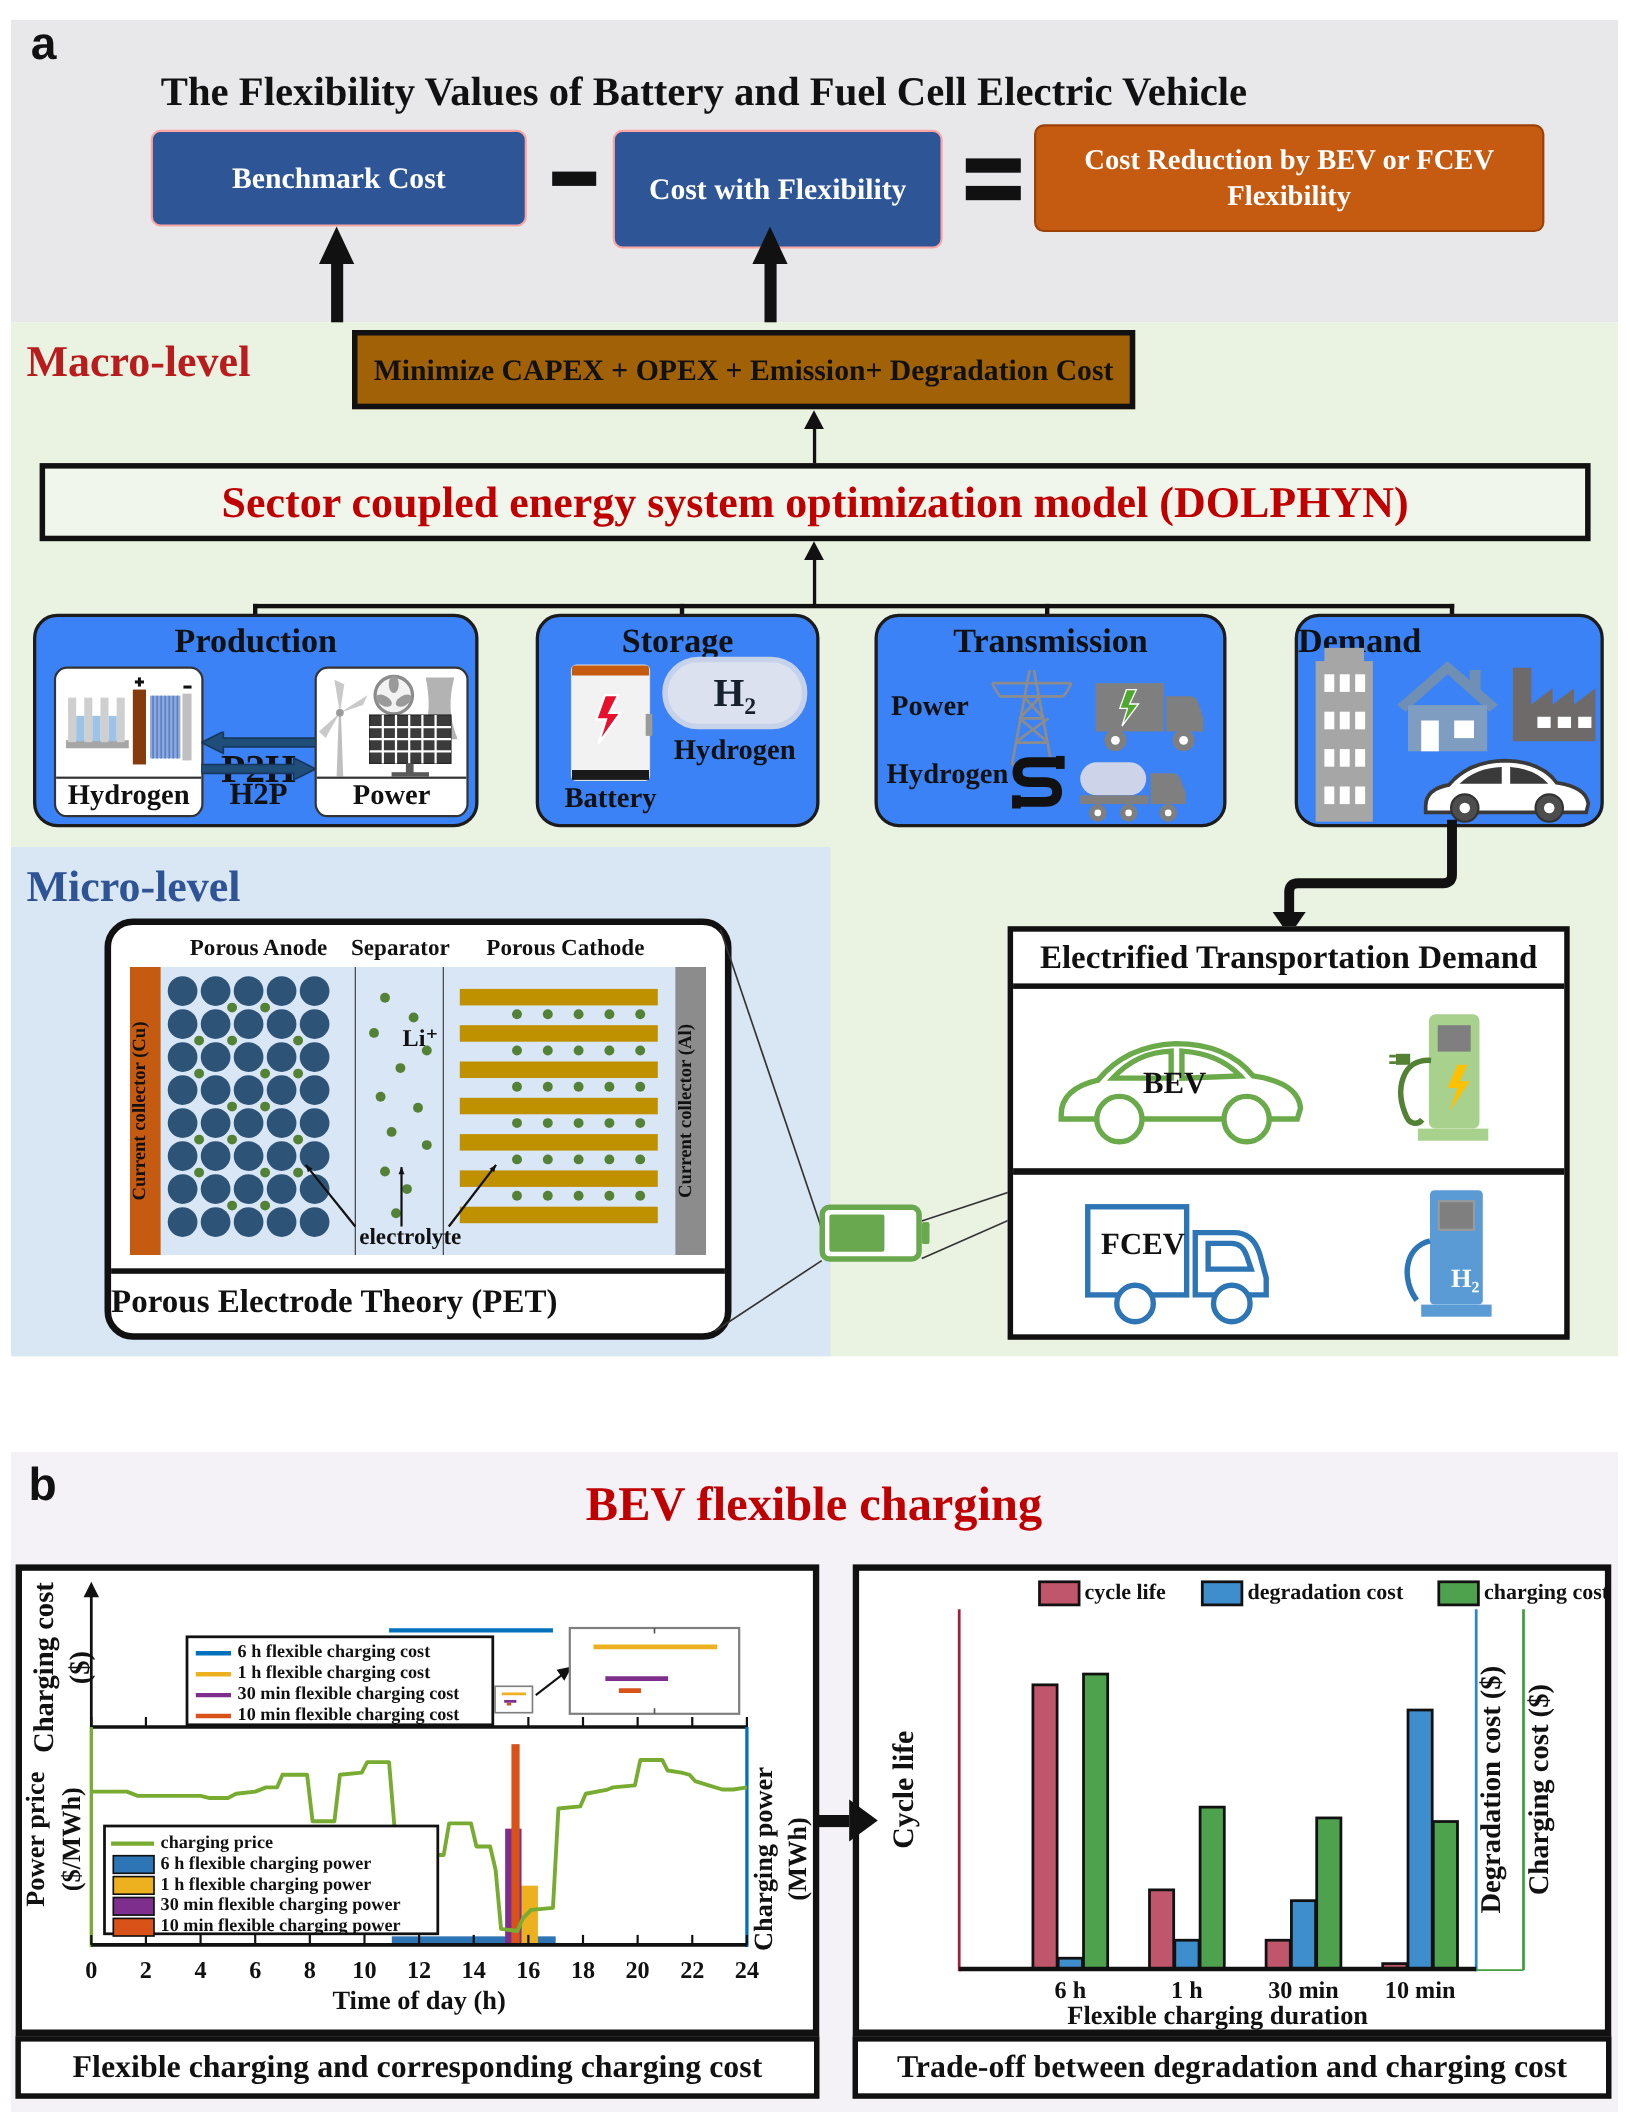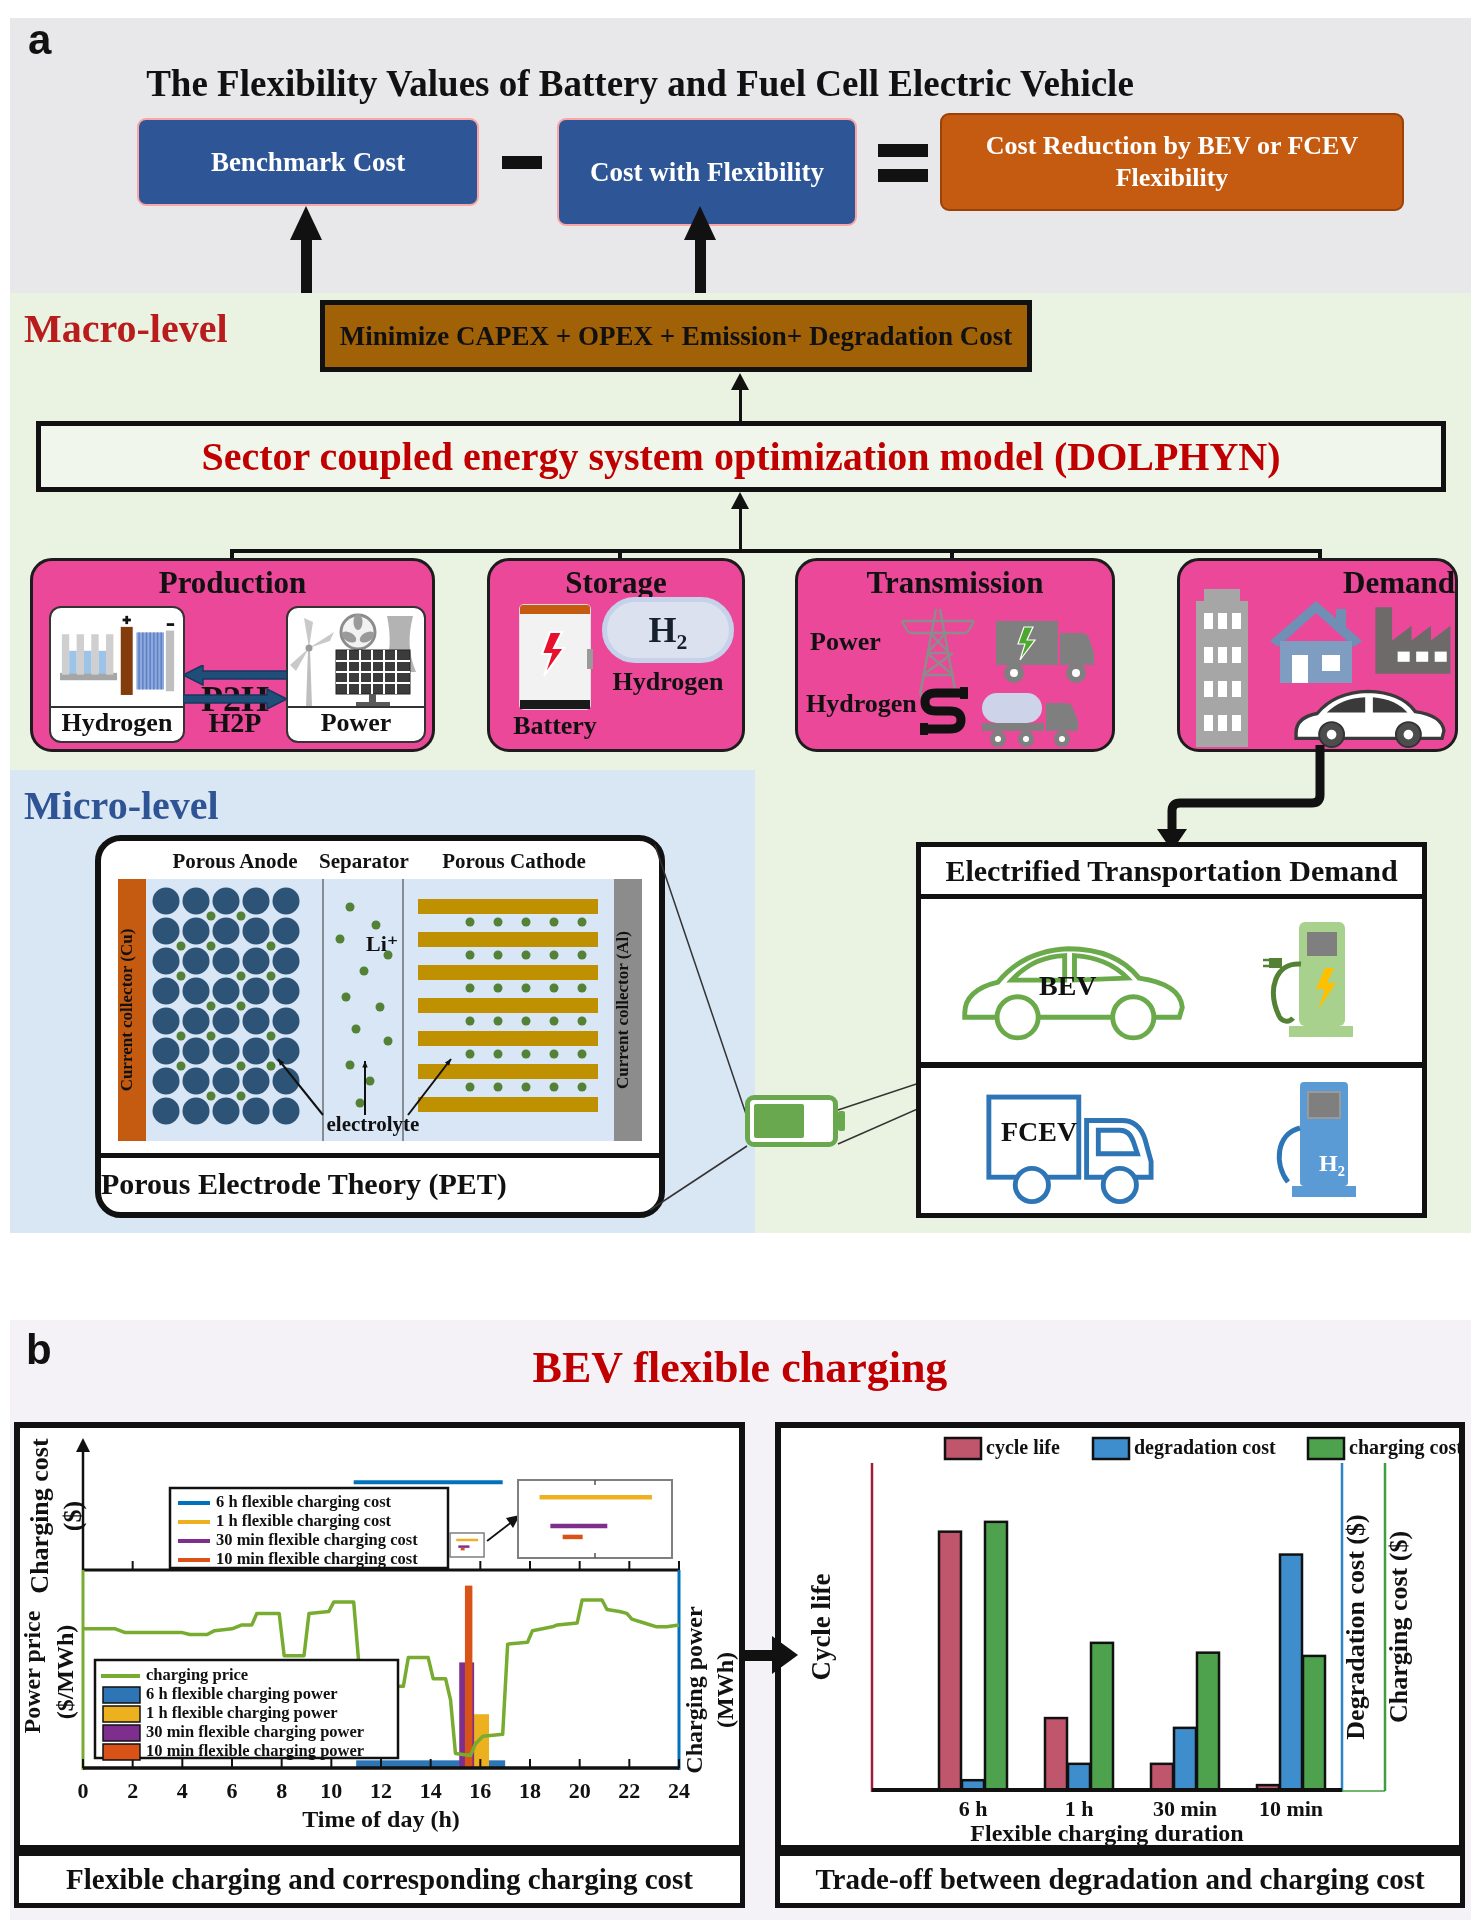--- a/index.html
+++ b/index.html
@@ -4,21 +4,21 @@
 <style>
   * { box-sizing: border-box; margin: 0; padding: 0; }
   html,body { background:#ffffff; }
   #page { position:relative; width:1481px; height:1927px; overflow:hidden;
           font-family:"Liberation Serif","DejaVu Serif",serif; color:#111; }
   .abs { position:absolute; }
   .serifb { font-family:"Liberation Serif","DejaVu Serif",serif; font-weight:bold; }
   .sans  { font-family:"Liberation Sans","DejaVu Sans",sans-serif; }
   .center { display:flex; align-items:center; justify-content:center; text-align:center; }
   .bluebox { background:#2e5696; border:2px solid #fca5a5; border-radius:9px; color:#fff; }
-  .roundbox { background:#ec4899; border:3px solid #1c1c1c; border-radius:22px; }
+  .roundbox { background:#3b82f6; border:3px solid #1c1c1c; border-radius:22px; }
   .subbox { background:#fff; border:2px solid #333; border-radius:12px; position:absolute; }
   .subbox .band { position:absolute; left:0; right:0; bottom:0; border-top:2px solid #333;
                   text-align:center; font-weight:bold; }
   svg text { font-family:"Liberation Serif","DejaVu Serif",serif; font-weight:bold; fill:#111; }
   .shaft { position:absolute; background:#111; }
   .tri-up { position:absolute; width:0; height:0;
             border-left:16px solid transparent; border-right:16px solid transparent;
             border-bottom:34px solid #111; }
   .tri-up-sm { position:absolute; width:0; height:0;
             border-left:9px solid transparent; border-right:9px solid transparent;
@@ -204,21 +204,21 @@
       <circle cx="18" cy="50" r="8" fill="#7f7f7f"></circle>
         <circle cx="46" cy="50" r="8" fill="#7f7f7f"></circle>
         <circle cx="82" cy="50" r="8" fill="#7f7f7f"></circle>
       <circle cx="18" cy="50" r="3" fill="#fff"></circle>
         <circle cx="46" cy="50" r="3" fill="#fff"></circle>
         <circle cx="82" cy="50" r="3" fill="#fff"></circle>
     </svg>
   </div>
 
   <div class="abs roundbox" style="left:1177px;top:558px;width:281px;height:194px;">
-    <div class="abs serifb" style="left:0;top:4px;width:100%;text-align:right;font-size:31px;">Demand</div>
+    <div class="abs serifb" style="left:0;top:4px;width:100%;text-align:left;font-size:31px;">Demand</div>
     <svg class="abs" style="left:12px;top:26px;" width="66" height="162" viewBox="0 0 66 162">
       <rect x="12" y="2" width="36" height="14" fill="#a6a6a6"></rect>
       <rect x="4" y="14" width="52" height="146" fill="#a6a6a6"></rect>
       <g fill="#fff">
         <rect x="12" y="26" width="9" height="16"></rect>
           <rect x="26" y="26" width="9" height="16"></rect>
           <rect x="40" y="26" width="9" height="16"></rect>
         <rect x="12" y="60" width="9" height="16"></rect>
           <rect x="26" y="60" width="9" height="16"></rect>
           <rect x="40" y="60" width="9" height="16"></rect>

